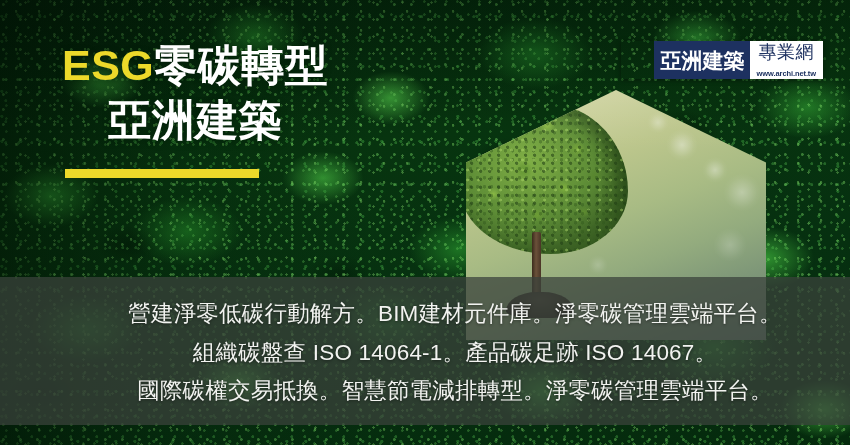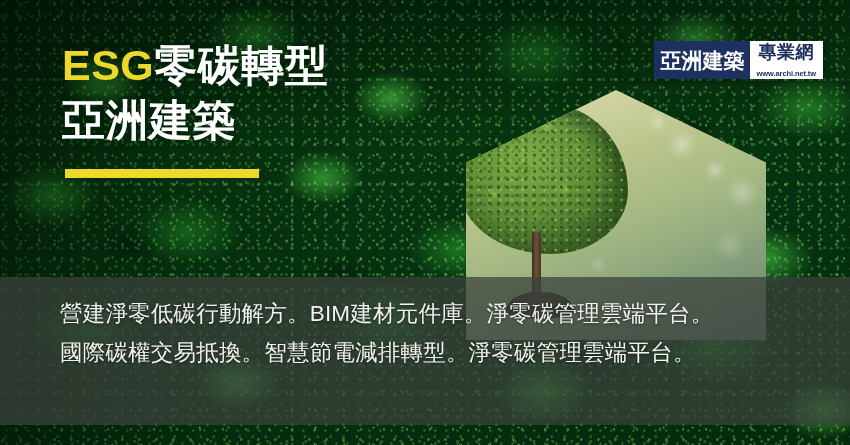--- a/index.html
+++ b/index.html
@@ -7,20 +7,21 @@
     padding: 0;
     background: #000;
   }
   #banner {
     position: relative;
     width: 850px;
     height: 445px;
     overflow: hidden;
     font-family: "Liberation Sans", sans-serif;
     background: #0a3b12;
+    text-align: center;
   }
 
   
   .forest-base {
     position: absolute;
     inset: 0;
     background:
       radial-gradient(ellipse 60px 40px at 12% 18%, rgba(60,170,60,.85), rgba(60,170,60,0) 70%),
       radial-gradient(ellipse 70px 46px at 30% 8%,  rgba(34,128,40,.85), rgba(34,128,40,0) 70%),
       radial-gradient(ellipse 55px 38px at 46% 22%, rgba(72,185,66,.8),  rgba(72,185,66,0) 70%),
@@ -213,21 +214,21 @@
     background: #ffffff;
     padding: 2px 7px 1px 7px;
     display: flex;
     flex-direction: column;
     justify-content: center;
     align-items: center;
   }
   .logo-right-name {
     color: #1d3160;
     font-size: 18px;
-    font-weight: bold;
+    font-weight: normal;
     line-height: 1.05;
     letter-spacing: 0.5px;
   }
   .logo-right-url {
     color: #1d3160;
     font-size: 7.5px;
     font-weight: bold;
     line-height: 1.1;
     letter-spacing: -0.1px;
     margin-top: 8px;
@@ -292,16 +293,17 @@
     <div class="logo-left">亞洲建築</div>
     <div class="logo-right">
       <div class="logo-right-name">專業網</div>
       <div class="logo-right-url">www.archi.net.tw</div>
     </div>
   </div>
 
   <div class="overlay-band"></div>
   <div class="overlay-text">
     <div class="overlay-line">營建淨零低碳行動解方。BIM建材元件庫。淨零碳管理雲端平台。</div>
+    <div class="overlay-line">組織碳盤查 ISO 14064-1。產品碳足跡 ISO 14067。</div>
     <div class="overlay-line">國際碳權交易抵換。智慧節電減排轉型。淨零碳管理雲端平台。</div>
   </div>
 
 </div>
 
 </body></html>

